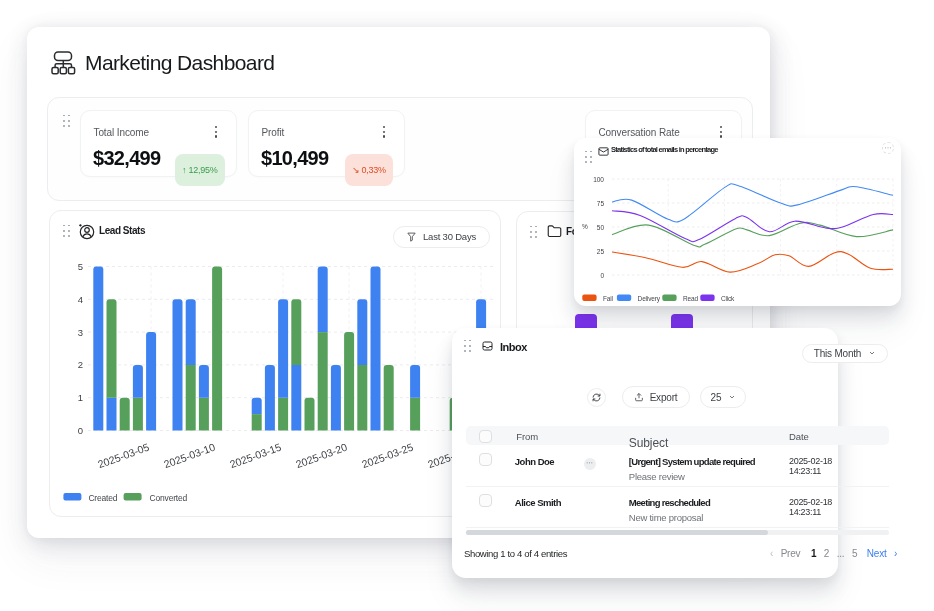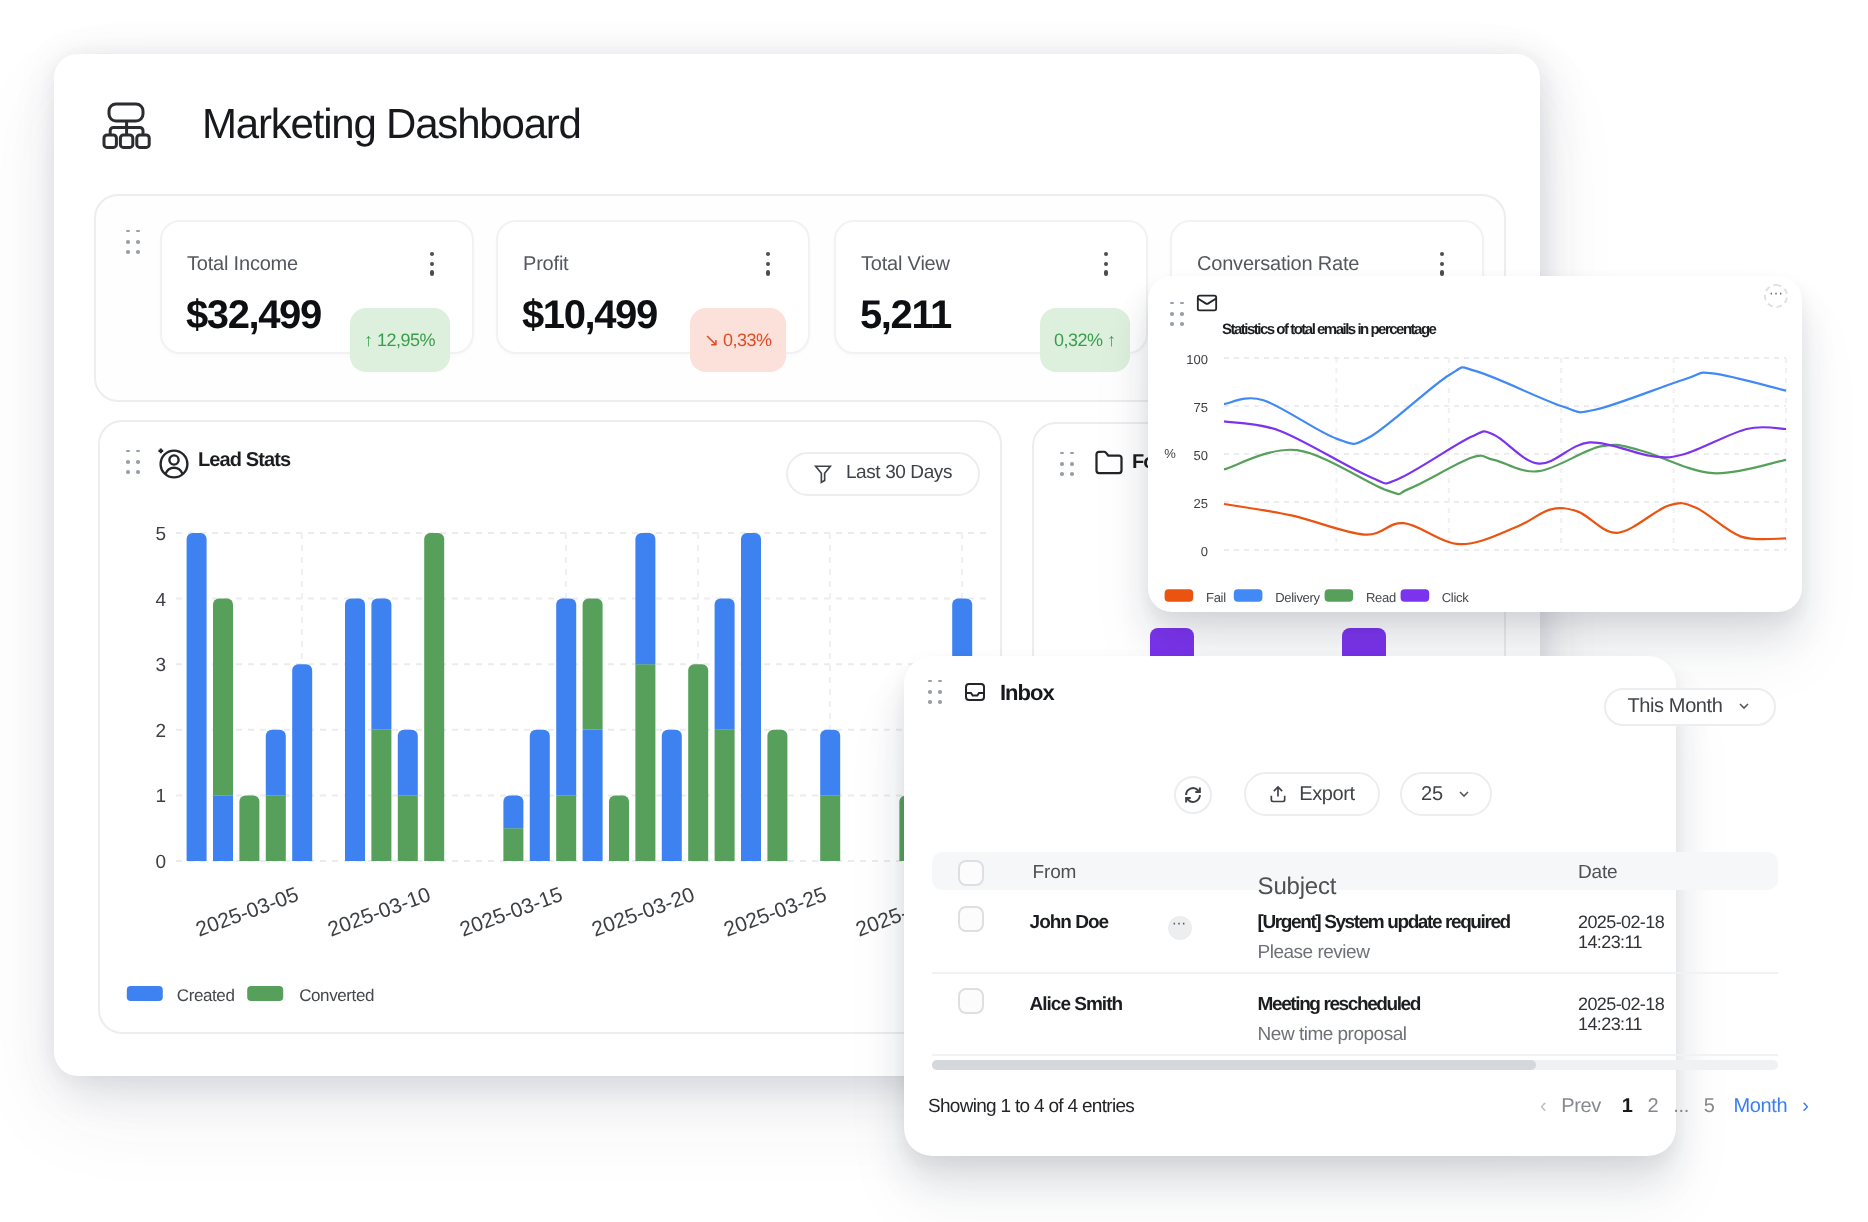--- a/index.html
+++ b/index.html
@@ -7,21 +7,21 @@
   body {
     font-family:"Liberation Sans", sans-serif;
     background:#fff;
     position:relative;
   }
   .card { background:#fff; position:absolute; }
   .main-card {
     left:27px; top:27px; width:743px; height:511px; border-radius:12px;
     box-shadow:2px 6px 22px rgba(52,62,88,.15), 0 18px 45px rgba(52,62,88,.07), 1px 0 10px rgba(52,62,88,.05);
   }
-  .hdr { position:absolute; left:24px; top:23px; display:flex; align-items:center;gap:16px; }
+  .hdr { position:absolute; left:24px; top:23px; display:flex; align-items:center; }
   .hdr h1 { font-size:21px; font-weight:500; color:#17191c; letter-spacing:-0.6px; margin-left:9px; }
   
   .drag { position:absolute; width:9px; height:13px; }
   .drag i { position:absolute; width:1.8px; height:1.8px; border-radius:50%; background:#9aa0a8; }
   .drag i:nth-child(1){left:1px;top:0.5px} .drag i:nth-child(2){left:6px;top:0.5px}
   .drag i:nth-child(3){left:1px;top:5.8px} .drag i:nth-child(4){left:6px;top:5.8px}
   .drag i:nth-child(5){left:1px;top:11px} .drag i:nth-child(6){left:6px;top:11px}
   
   .stats { position:absolute; left:20px; top:70px; width:706px; height:104px;
     border:1px solid #ecedef; border-radius:12px; background:#fefefe; }
@@ -85,30 +85,20 @@
     </div>
     <div class="stat" style="left:200px;">
       <div class="t">Profit</div>
       <div class="kebab">
           <i></i>
           <i></i>
           <i></i>
         </div>
       <div class="v">$10,499</div>
       <div class="badge down" style="left:96px;">↘&nbsp;0,33%</div>
-    </div>
-    <div class="stat" style="left:369px;">
-      <div class="t">Total View</div>
-      <div class="kebab">
-          <i></i>
-          <i></i>
-          <i></i>
-        </div>
-      <div class="v">5,211</div>
-      <div class="badge up" style="left:102px;">0,32%&nbsp;↑</div>
     </div>
     <div class="stat" style="left:537px;">
       <div class="t">Conversation Rate</div>
       <div class="kebab">
           <i></i>
           <i></i>
           <i></i>
         </div>
       <div class="v">2.3%</div>
       <div class="badge up" style="left:102px;">1,2%&nbsp;↑</div>
@@ -228,21 +218,21 @@
       <i></i>
       <i></i>
       <i></i>
       <i></i>
       <i></i>
     </div>
   <svg style="position:absolute;left:24px;top:8px;" width="11" height="11" viewBox="0 0 24 24" fill="none" stroke="#232528" stroke-width="2">
     <rect x="2" y="4" width="20" height="16" rx="2"></rect>
       <path d="m2 7 8.97 5.7a1.94 1.94 0 0 0 2.06 0L22 7"></path>
   </svg>
-  <div style="position:absolute;left:37px;top:22px;font-size:7.5px;font-weight:700;letter-spacing:-0.75px;color:#1b1d20;text-align:center;">Statistics of total emails in percentage</div>
+  <div style="position:absolute;left:37px;top:7px;font-size:7.5px;font-weight:700;letter-spacing:-0.75px;color:#1b1d20;text-align:center;">Statistics of total emails in percentage</div>
   <div style="position:absolute;left:308px;top:4px;width:12px;height:12px;border:1px dashed #dfe1e4;border-radius:50%;color:#6b6f75;font-size:7px;line-height:10px;text-align:center;">⋯</div>
   <svg id="linechart" style="position:absolute;left:0;top:0;" width="327" height="168" viewBox="0 0 327 168" font-family="Liberation Sans, sans-serif">
     <line x1="38" y1="137.0" x2="319" y2="137.0" stroke="#ededef" stroke-width="1" stroke-dasharray="2.5 2.5"></line>
     <line x1="38" y1="113.0" x2="319" y2="113.0" stroke="#ededef" stroke-width="1" stroke-dasharray="2.5 2.5"></line>
     <line x1="38" y1="89.0" x2="319" y2="89.0" stroke="#ededef" stroke-width="1" stroke-dasharray="2.5 2.5"></line>
     <line x1="38" y1="65.0" x2="319" y2="65.0" stroke="#ededef" stroke-width="1" stroke-dasharray="2.5 2.5"></line>
     <line x1="38" y1="41.0" x2="319" y2="41.0" stroke="#ededef" stroke-width="1" stroke-dasharray="2.5 2.5"></line>
     <line x1="94.2" y1="41" x2="94.2" y2="137" stroke="#f1f1f3" stroke-width="1" stroke-dasharray="2.5 2.5"></line>
     <line x1="150.4" y1="41" x2="150.4" y2="137" stroke="#f1f1f3" stroke-width="1" stroke-dasharray="2.5 2.5"></line>
     <line x1="206.6" y1="41" x2="206.6" y2="137" stroke="#f1f1f3" stroke-width="1" stroke-dasharray="2.5 2.5"></line>
@@ -336,16 +326,16 @@
   <div style="position:absolute;left:13.5px;top:202px;width:302px;height:5px;background:#d4d7db;border-radius:3px;"></div>
 
   <div style="position:absolute;left:12px;top:220px;font-size:9.5px;letter-spacing:-0.35px;color:#232528;">Showing 1 to 4 of 4 entries</div>
   <div style="position:absolute;left:318px;top:220px;font-size:10px;letter-spacing:-0.2px;color:#85898f;display:flex;gap:7.5px;align-items:center;">
     <span style="color:#b9bdc2;">‹</span>
       <span>Prev</span>
     <span style="color:#17191c;font-weight:700;margin-left:3px;">1</span>
       <span>2</span>
       <span>...</span>
       <span>5</span>
-    <span style="color:#3b7ef0;margin-left:2px;">Month</span>
+    <span style="color:#3b7ef0;margin-left:2px;">Next</span>
       <span style="color:#3b7ef0;">›</span>
   </div>
 </div>
 
 </body></html>

